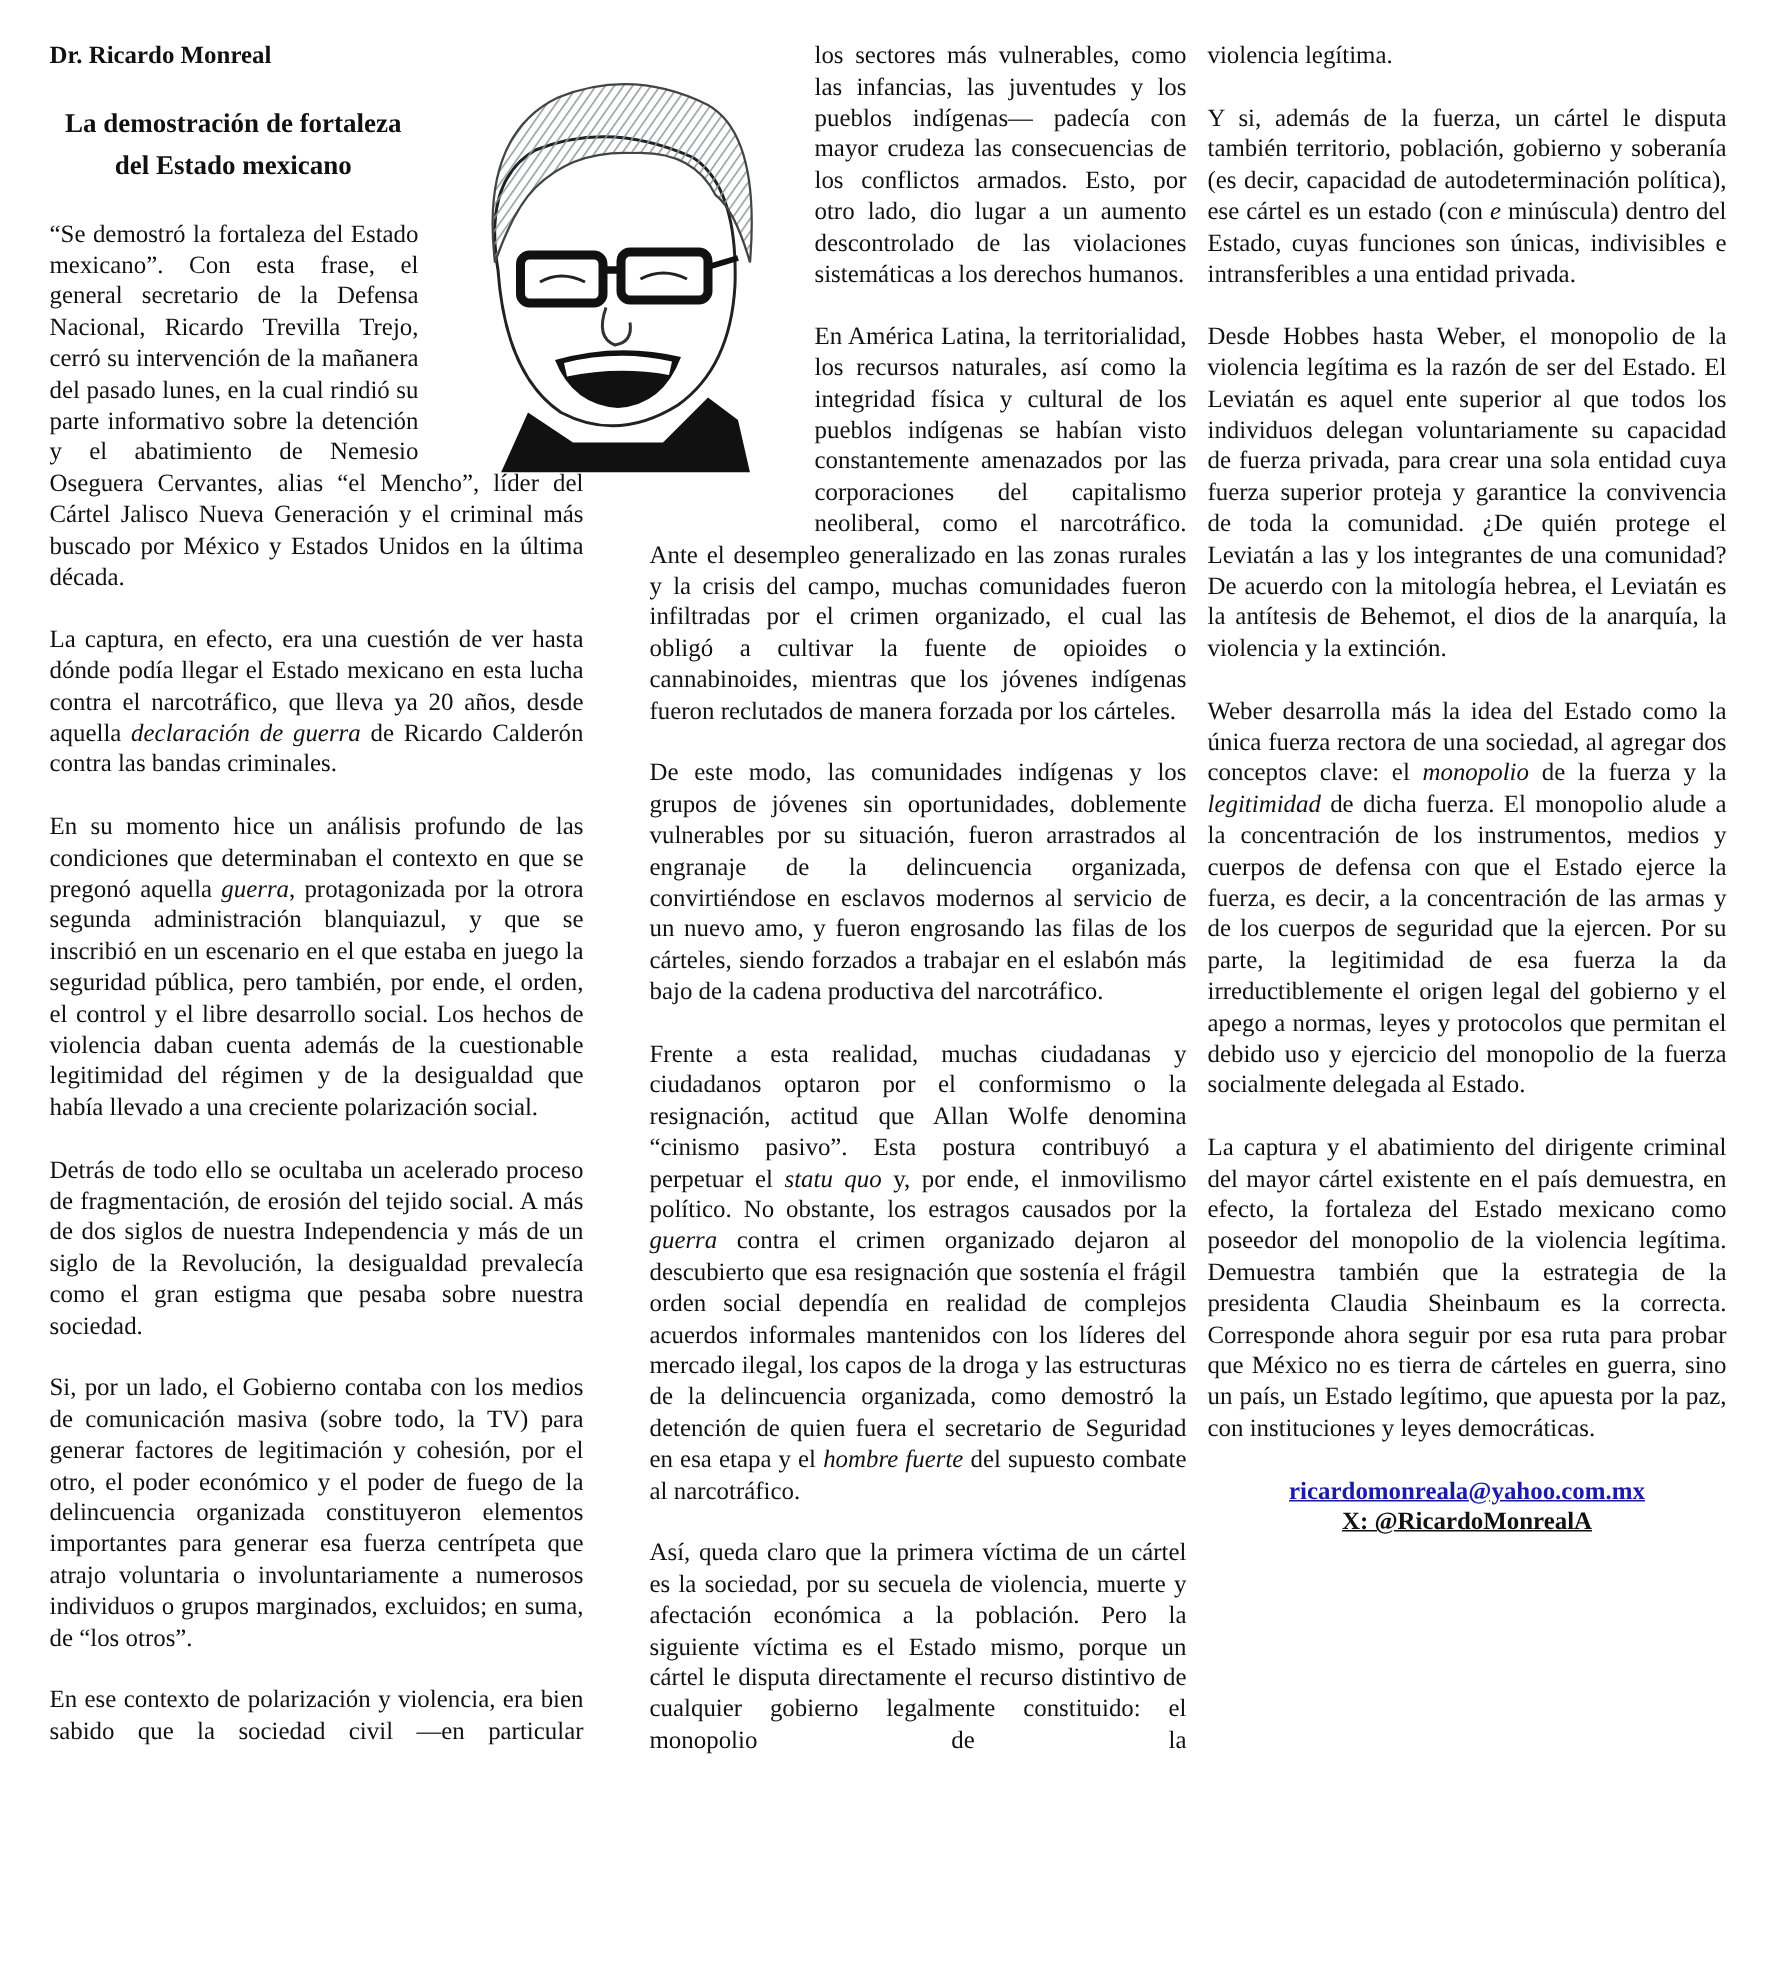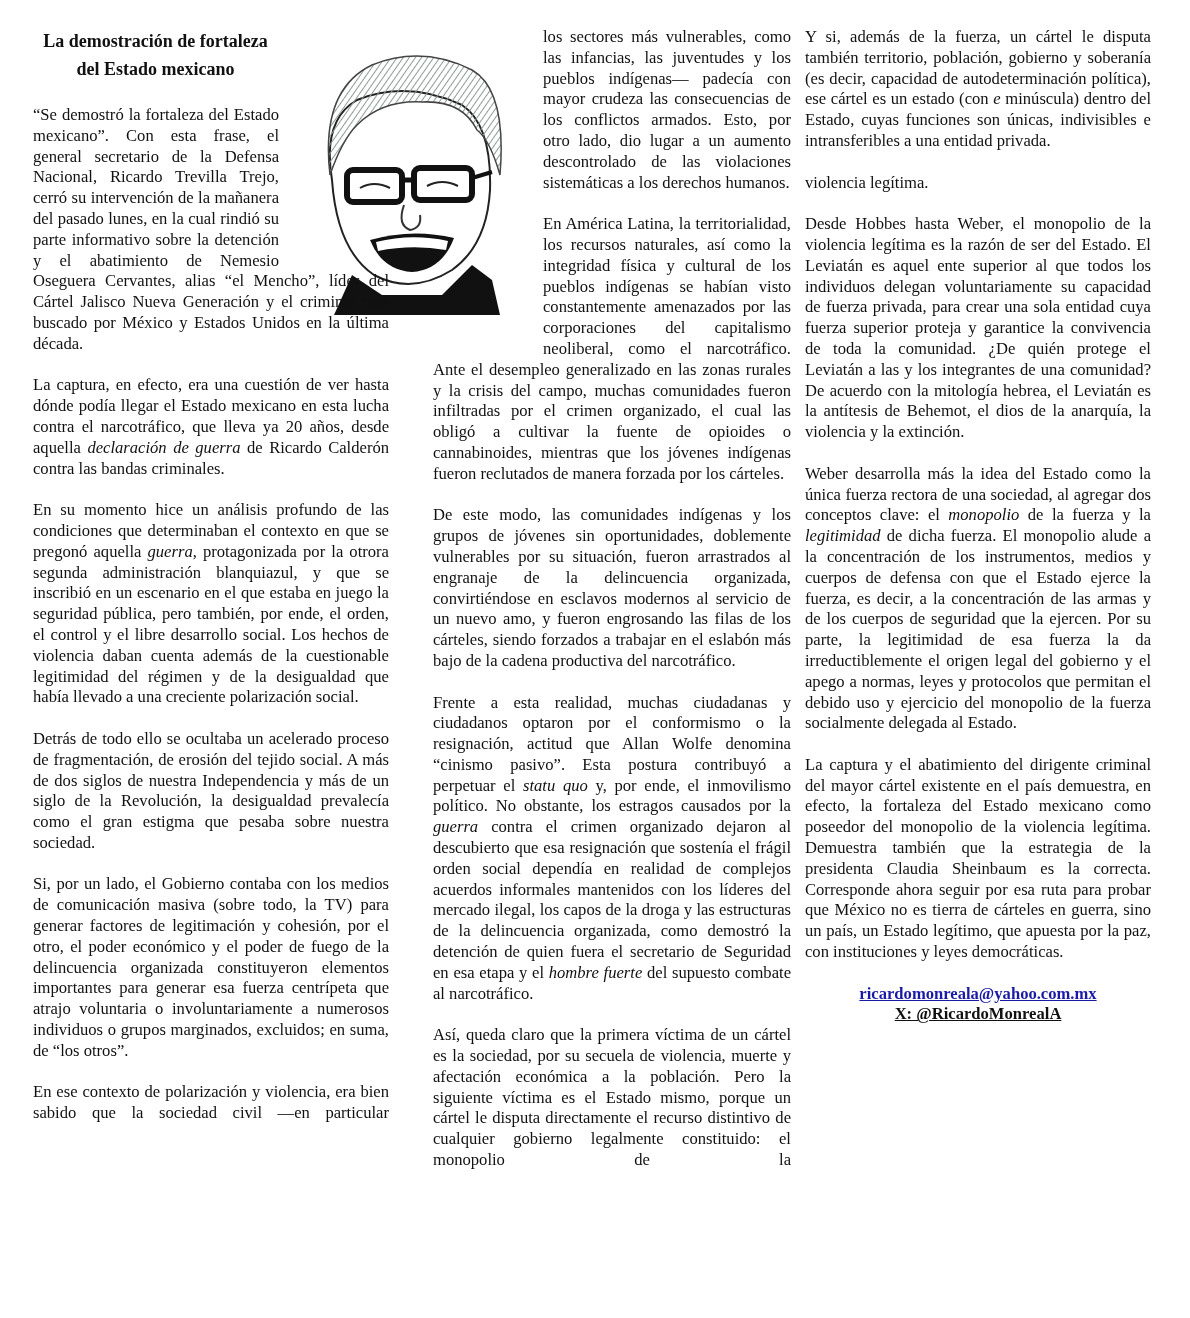--- a/index.html
+++ b/index.html
@@ -57,20 +57,21 @@
     <path d="M115 156 Q130 148 146 156" stroke="#222" stroke-width="2" fill="none"></path>
 
     <path d="M92 175 Q85 195 98 200 Q110 198 108 185" stroke="#333" stroke-width="2" fill="none"></path>
 
     <path d="M58 210 Q100 198 142 208 Q130 240 100 242 Q70 240 58 210 Z" fill="#111"></path>
     <path d="M64 212 Q100 203 136 211 L134 220 Q100 214 66 221 Z" fill="#fff"></path>
   </svg>
 </div>
 
 <div class="col" id="col1">
+  <div class="byline">Dr. Ricardo Monreal</div>
   <h1 class="title">La demostración de fortaleza del Estado mexicano</h1>
   <p style="text-indent:0">
     <span style="display:block;float:right;width:110px;height:148px;"></span>
     <span>“Se demostró la fortaleza del Estado mexicano”. Con esta frase, el general secretario de la Defensa Nacional, Ricardo Trevilla Trejo, cerró su intervención de la mañanera del pasado lunes, en la cual rindió su parte informativo sobre la detención y el abatimiento de Nemesio Oseguera Cervantes, alias “el Mencho”, líder del Cártel Jalisco Nueva Generación y el criminal más buscado por México y Estados Unidos en la última década.</span>
   </p>
   <p><span>La captura, en efecto, era una cuestión de ver hasta dónde podía llegar el Estado mexicano en esta lucha contra el narcotráfico, que lleva ya 20 años, desde aquella </span><em>declaración de guerra</em><span> de Ricardo Calderón contra las bandas criminales.</span></p>
   <p><span>En su momento hice un análisis profundo de las condiciones que determinaban el contexto en que se pregonó aquella </span><em>guerra</em><span>, protagonizada por la otrora segunda administración blanquiazul, y que se inscribió en un escenario en el que estaba en juego la seguridad pública, pero también, por ende, el orden, el control y el libre desarrollo social. Los hechos de violencia daban cuenta además de la cuestionable legitimidad del régimen y de la desigualdad que había llevado a una creciente polarización social.</span></p>
   <p>Detrás de todo ello se ocultaba un acelerado proceso de fragmentación, de erosión del tejido social. A más de dos siglos de nuestra Independencia y más de un siglo de la Revolución, la desigualdad prevalecía como el gran estigma que pesaba sobre nuestra sociedad.</p>
   <p>Si, por un lado, el Gobierno contaba con los medios de comunicación masiva (sobre todo, la TV) para generar factores de legitimación y cohesión, por el otro, el poder económico y el poder de fuego de la delincuencia organizada constituyeron elementos importantes para generar esa fuerza centrípeta que atrajo voluntaria o involuntariamente a numerosos individuos o grupos marginados, excluidos; en suma, de “los otros”.</p>
   <p style="text-align-last:justify">En ese contexto de polarización y violencia, era bien sabido que la sociedad civil —en particular</p>
@@ -79,22 +80,22 @@
 <div class="col" id="col2" style="top:27px">
   <div class="col2-float"></div>
   <p>los sectores más vulnerables, como las infancias, las juventudes y los pueblos indígenas— padecía con mayor crudeza las consecuencias de los conflictos armados. Esto, por otro lado, dio lugar a un aumento descontrolado de las violaciones sistemáticas a los derechos humanos.</p>
   <p>En América Latina, la territorialidad, los recursos naturales, así como la integridad física y cultural de los pueblos indígenas se habían visto constantemente amenazados por las corporaciones del capitalismo neoliberal, como el narcotráfico. Ante el desempleo generalizado en las zonas rurales y la crisis del campo, muchas comunidades fueron infiltradas por el crimen organizado, el cual las obligó a cultivar la fuente de opioides o cannabinoides, mientras que los jóvenes indígenas fueron reclutados de manera forzada por los cárteles.</p>
   <p>De este modo, las comunidades indígenas y los grupos de jóvenes sin oportunidades, doblemente vulnerables por su situación, fueron arrastrados al engranaje de la delincuencia organizada, convirtiéndose en esclavos modernos al servicio de un nuevo amo, y fueron engrosando las filas de los cárteles, siendo forzados a trabajar en el eslabón más bajo de la cadena productiva del narcotráfico.</p>
   <p><span>Frente a esta realidad, muchas ciudadanas y ciudadanos optaron por el conformismo o la resignación, actitud que Allan Wolfe denomina “cinismo pasivo”. Esta postura contribuyó a perpetuar el </span><em>statu quo</em><span> y, por ende, el inmovilismo político. No obstante, los estragos causados por la </span><em>guerra</em><span> contra el crimen organizado dejaron al descubierto que esa resignación que sostenía el frágil orden social dependía en realidad de complejos acuerdos informales mantenidos con los líderes del mercado ilegal, los capos de la droga y las estructuras de la delincuencia organizada, como demostró la detención de quien fuera el secretario de Seguridad en esa etapa y el </span><em>hombre fuerte</em><span> del supuesto combate al narcotráfico.</span></p>
   <p style="text-align-last:justify">Así, queda claro que la primera víctima de un cártel es la sociedad, por su secuela de violencia, muerte y afectación económica a la población. Pero la siguiente víctima es el Estado mismo, porque un cártel le disputa directamente el recurso distintivo de cualquier gobierno legalmente constituido: el monopolio de la</p>
 </div>
 
 <div class="col" id="col3">
+  <p>violencia legítima.</p>
   <p><span>Y si, además de la fuerza, un cártel le disputa también territorio, población, gobierno y soberanía (es decir, capacidad de autodeterminación política), ese cártel es un estado (con </span><em>e</em><span> minúscula) dentro del Estado, cuyas funciones son únicas, indivisibles e intransferibles a una entidad privada.</span></p>
-  <p>violencia legítima.</p>
   <p>Desde Hobbes hasta Weber, el monopolio de la violencia legítima es la razón de ser del Estado. El Leviatán es aquel ente superior al que todos los individuos delegan voluntariamente su capacidad de fuerza privada, para crear una sola entidad cuya fuerza superior proteja y garantice la convivencia de toda la comunidad. ¿De quién protege el Leviatán a las y los integrantes de una comunidad? De acuerdo con la mitología hebrea, el Leviatán es la antítesis de Behemot, el dios de la anarquía, la violencia y la extinción.</p>
   <p><span>Weber desarrolla más la idea del Estado como la única fuerza rectora de una sociedad, al agregar dos conceptos clave: el </span><em>monopolio</em><span> de la fuerza y la </span><em>legitimidad</em><span> de dicha fuerza. El monopolio alude a la concentración de los instrumentos, medios y cuerpos de defensa con que el Estado ejerce la fuerza, es decir, a la concentración de las armas y de los cuerpos de seguridad que la ejercen. Por su parte, la legitimidad de esa fuerza la da irreductiblemente el origen legal del gobierno y el apego a normas, leyes y protocolos que permitan el debido uso y ejercicio del monopolio de la fuerza socialmente delegada al Estado.</span></p>
   <p>La captura y el abatimiento del dirigente criminal del mayor cártel existente en el país demuestra, en efecto, la fortaleza del Estado mexicano como poseedor del monopolio de la violencia legítima. Demuestra también que la estrategia de la presidenta Claudia Sheinbaum es la correcta. Corresponde ahora seguir por esa ruta para probar que México no es tierra de cárteles en guerra, sino un país, un Estado legítimo, que apuesta por la paz, con instituciones y leyes democráticas.</p>
   <div class="contact">
     <p><a class="email" href="#">ricardomonreala@yahoo.com.mx</a></p>
     <p class="handle">X: @RicardoMonrealA</p>
   </div>
 </div>
 
 </body></html>

